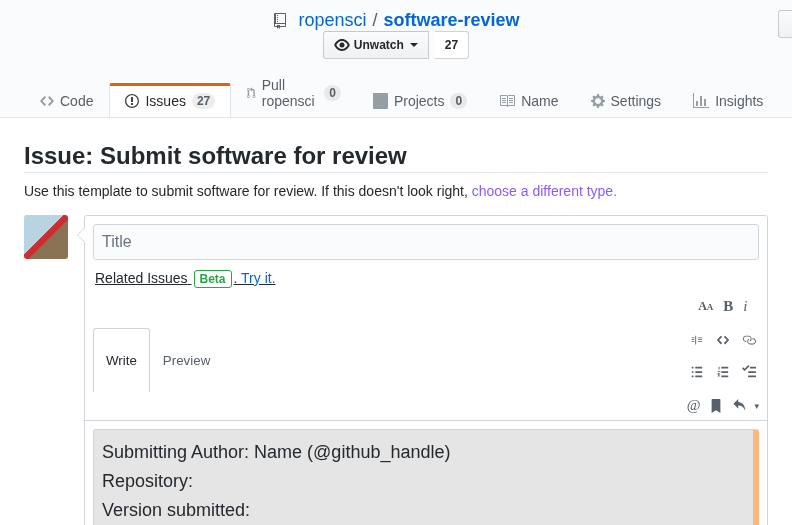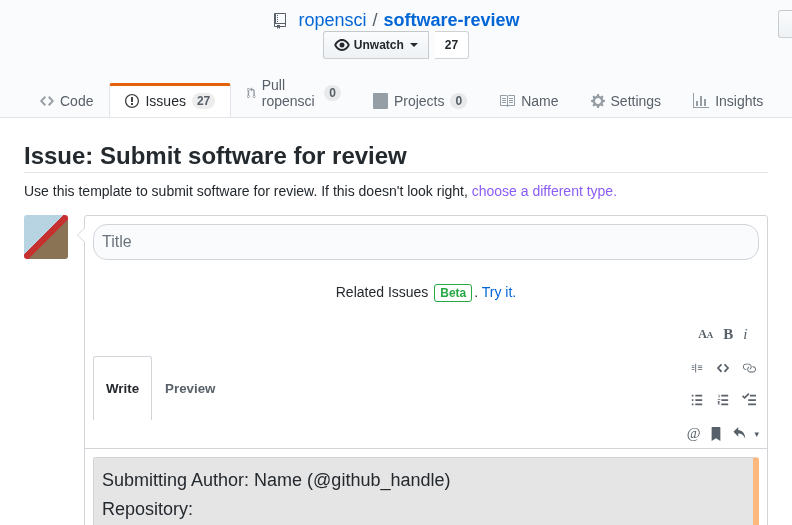--- a/index.html
+++ b/index.html
@@ -153,28 +153,29 @@
     border: 7px solid transparent;
     border-right-color: #fff;
     border-left: none;
   }
   .title-input {
     width: 100%;
     padding: 8px;
     font-size: 16px;
     background: #fafbfc;
     border: 1px solid #d1d5da;
-    border-radius: 14px;
+    border-radius: 3px;
     color: #24292e;
   }
   .title-input::placeholder { color: #6a737d; }
   .related {
-    text-align: center;
-    margin: 24px 2px;
+    text-align: left;
+    margin: 10px 2px;
     font-size: 14px;
+    text-decoration: underline;
   }
   .beta-badge {
     display: inline-block;
     padding: 1px 5px;
     font-size: 12px;
     font-weight: 600;
     border: 1px solid #28a745;
     color: #28a745;
     border-radius: 3px;
     margin: 0 2px;
@@ -191,21 +192,20 @@
   .editor-tabs { display: flex; }
   .ed-tab {
     padding: 24px 12px;
     border: 1px solid transparent;
     border-bottom: none;
     border-radius: 3px 3px 0 0;
     background: transparent;
     cursor: pointer;
     color: #586069;
     margin-bottom: -1px;
-    font-weight: bold;
   }
   .ed-tab.active {
     background: #fff;
     border-color: #d1d5da;
     color: #24292e;
   }
   .toolbar {
     display: flex;
     align-items: center;
     gap: 18px;

